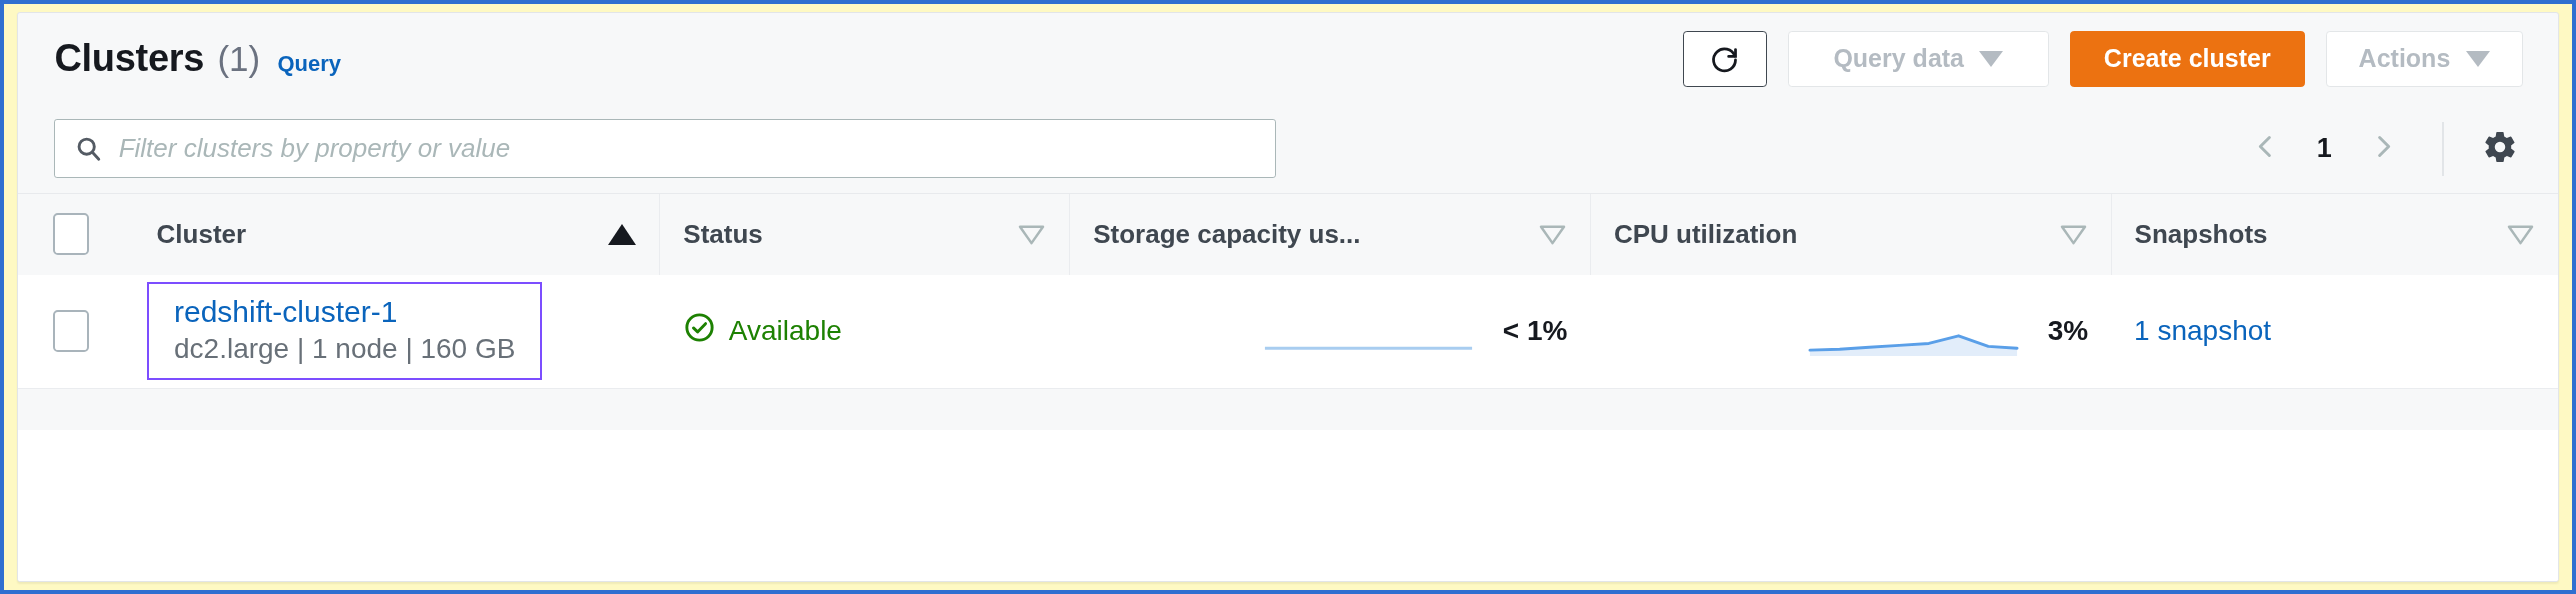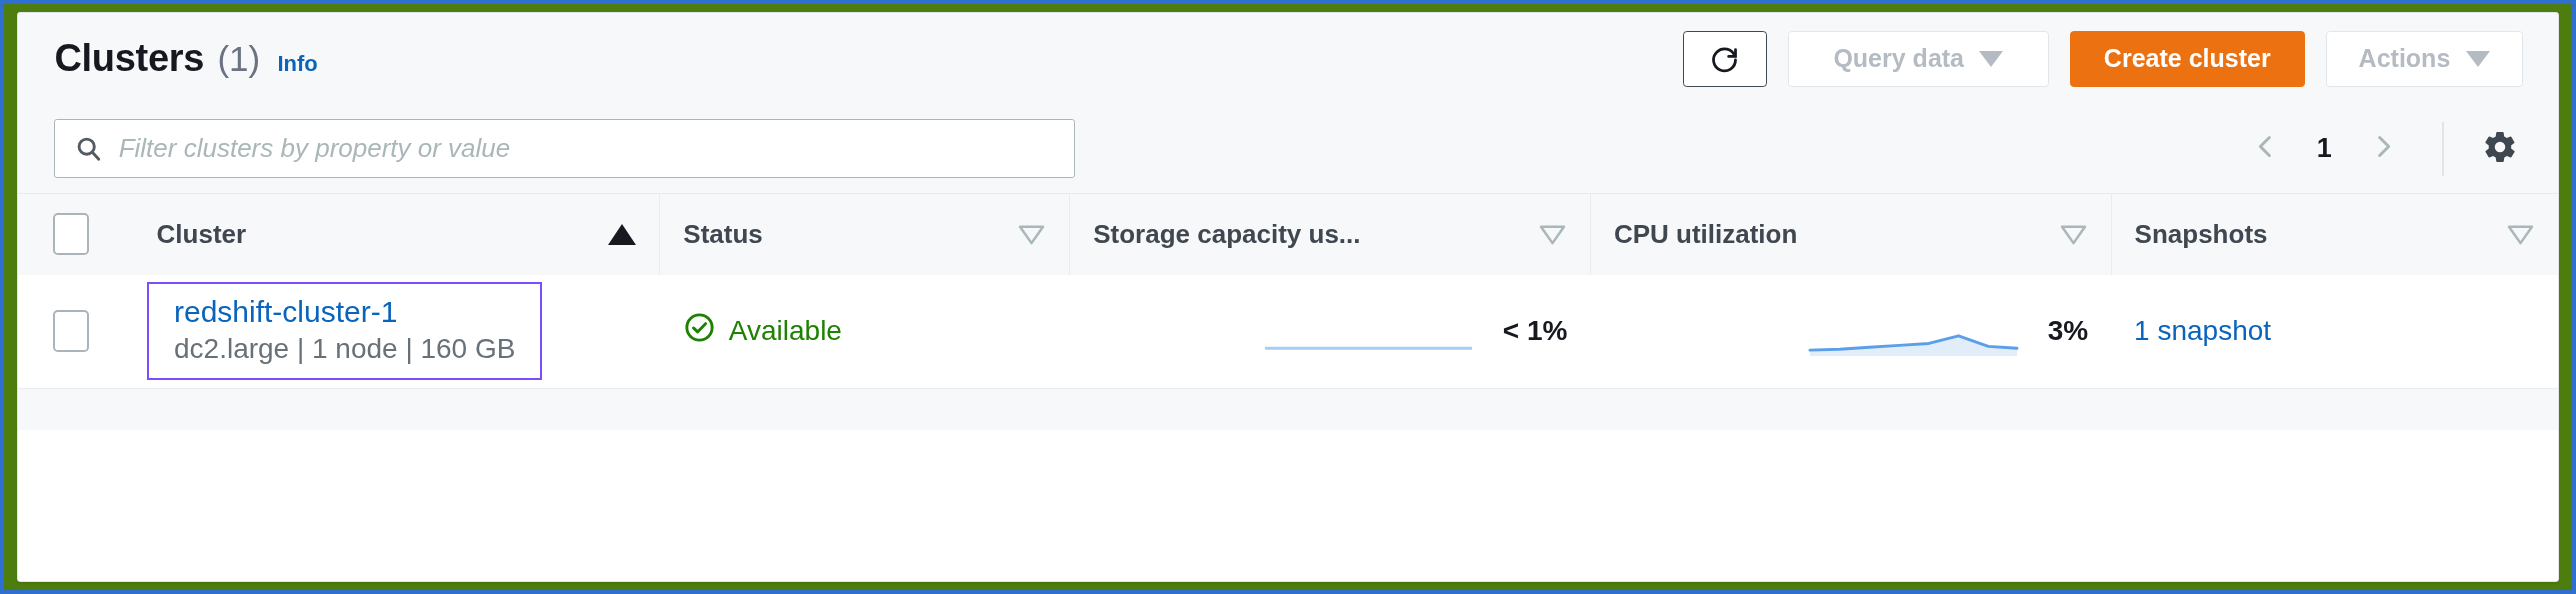--- a/index.html
+++ b/index.html
@@ -10,21 +10,21 @@
     overflow: hidden;
     background: #ffffff;
     font-family: "Liberation Sans", sans-serif;
   }
 
   
   .page-frame {
     width: 2576px;
     height: 594px;
     border: 4.8px solid #2f6fd0;
-    background: #4d7c0f;
+    background: #fef9c3;
     padding: 7.7px 13.4px 7.7px 13.4px;
     display: flex;
     flex-direction: column;
   }
 
   
   .card {
     flex: 1;
     background: #f7f8f9;
     border: 1px solid #e2e5e8;
@@ -122,21 +122,21 @@
   
   .filter-row {
     height: 88px;
     display: flex;
     align-items: center;
     padding: 0 29px 0 36px;
     flex-shrink: 0;
   }
 
   .search-wrap {
-    width: 1021px;
+    width: 1222px;
     height: 59px;
     background: #ffffff;
     border: 1.9px solid #aab7b8;
     border-radius: 2.9px;
     display: flex;
     align-items: center;
     padding: 8px 19px;
     gap: 15.3px;
   }
   .search-wrap svg { flex-shrink: 0; display: block; }
@@ -332,21 +332,21 @@
 </head>
 <body>
 
 <div class="page-frame">
   <div class="card">
 
     <div class="card-header">
       <div class="title-block">
         <span class="title-main">Clusters</span>
         <span class="title-count">(1)</span>
-        <span class="title-info">Info</span>
+        <span class="title-info">Query</span>
       </div>
 
       <div class="header-actions">
 
         <div class="btn btn-refresh">
           <span>
             <svg width="33" height="33" viewBox="0 0 24 24" fill="none" stroke="#16191f" stroke-width="2" stroke-linecap="round">
               <path d="M20 5.5v5h-5"></path>
               <path d="M19.5 10.2A8 8 0 1 0 20 13"></path>
             </svg>

